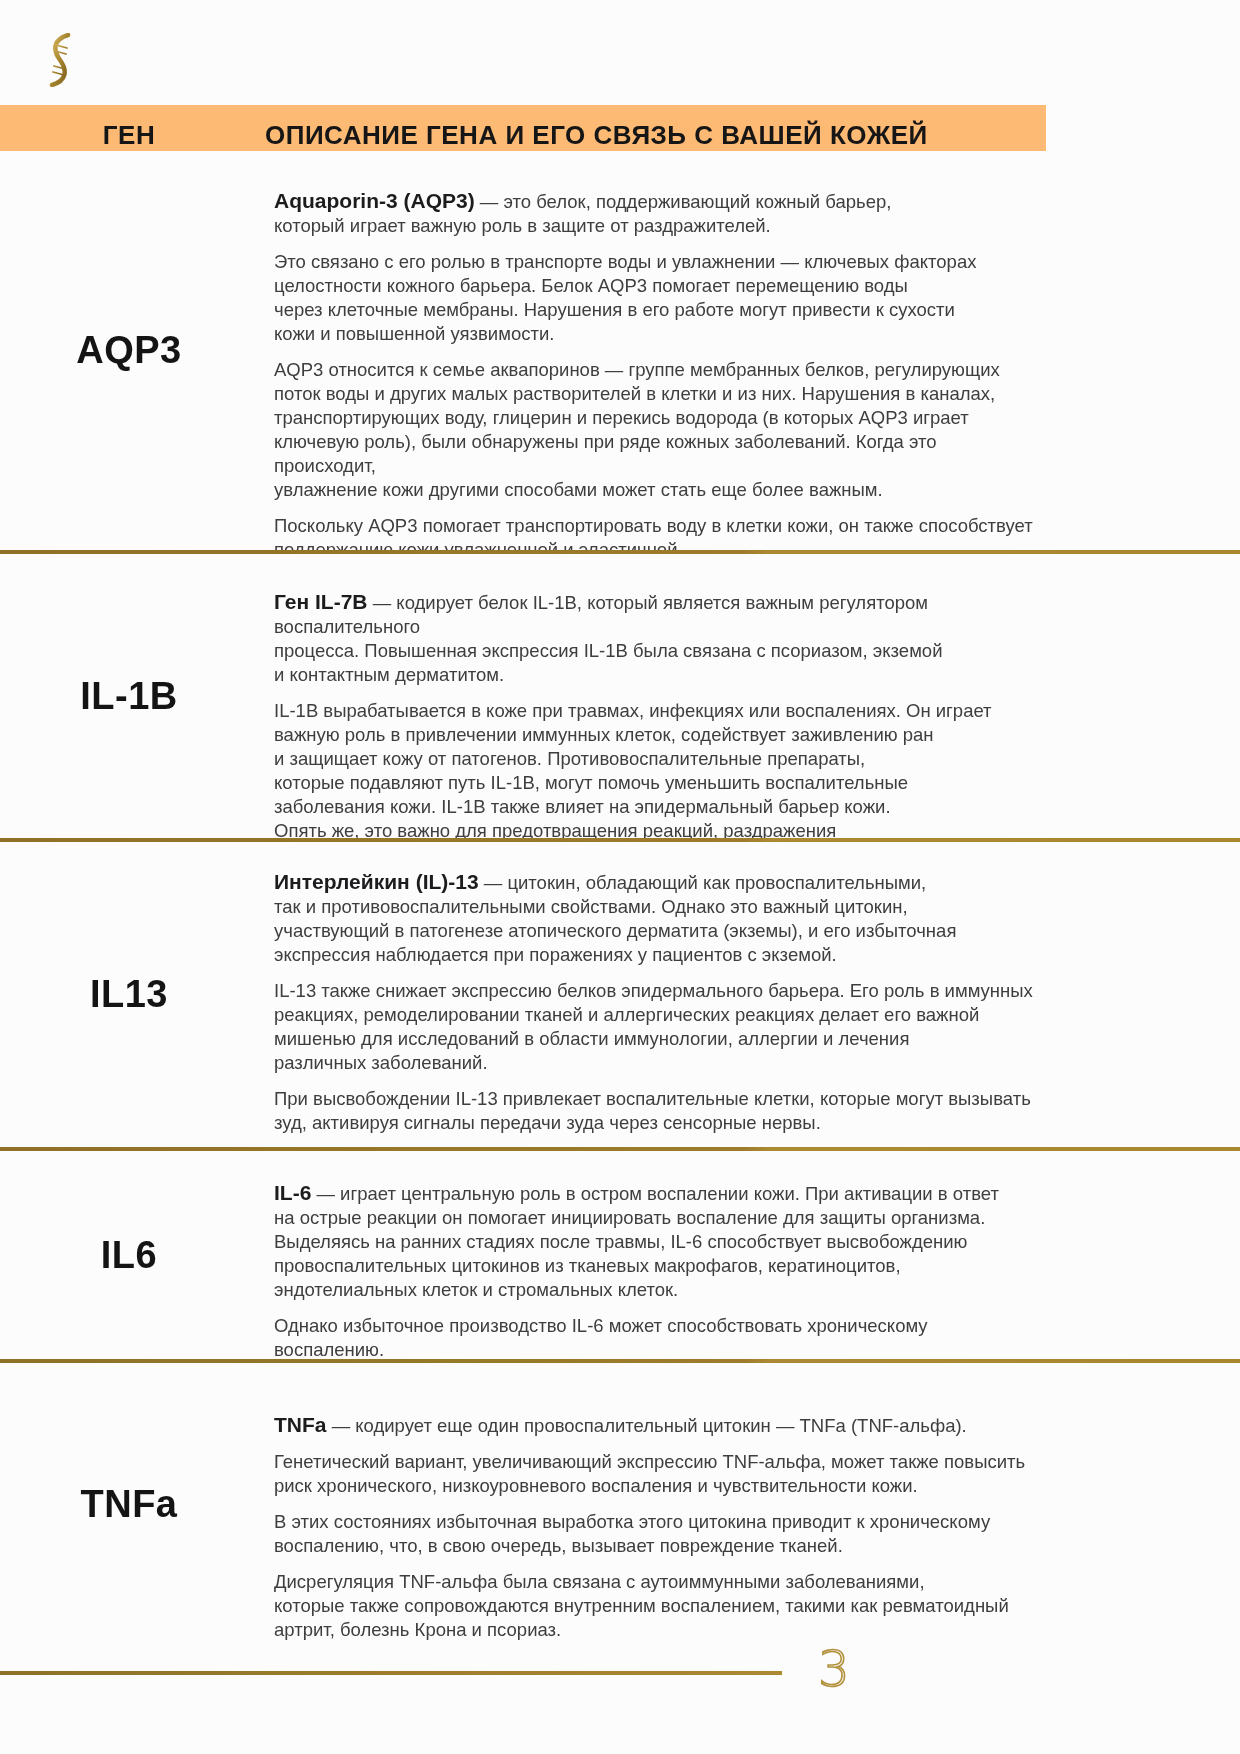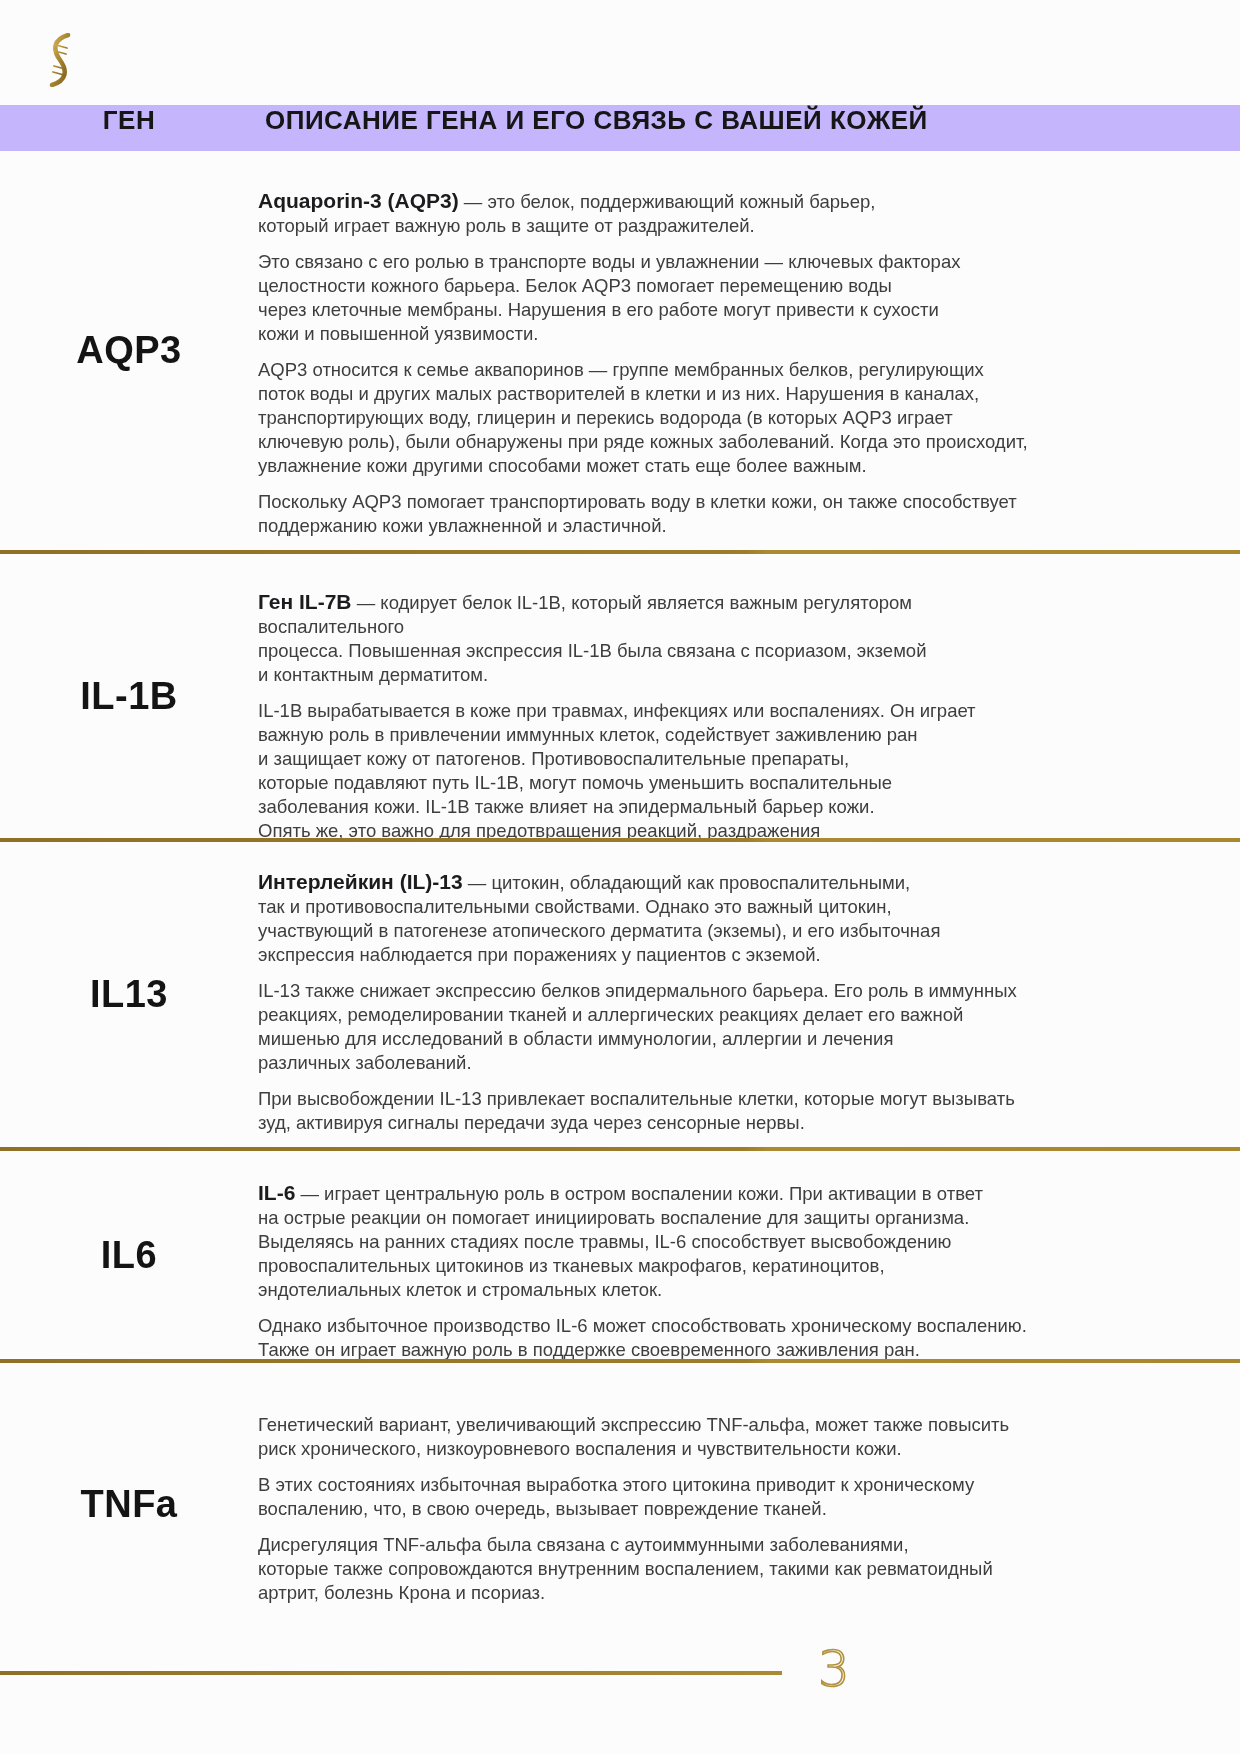--- a/index.html
+++ b/index.html
@@ -8,41 +8,41 @@
     position:relative;
     width:1240px; height:1754px;
     background:#fcfcfc;
     font-family:"Liberation Sans", sans-serif;
     overflow:hidden;
   }
   .logo {
     position:absolute; left:46px; top:33px; width:28px; height:54px;
   }
   .header-bar {
-    position:absolute; left:0; top:105px; width:1240px; height:46px;
-    background:#c4b5fd;
-    display:flex; align-items:flex-start;
+    position:absolute; left:0; top:105px; width:1046px; height:46px;
+    background:#fdba74;
+    display:flex; align-items:flex-end;
   }
   .header-gene {
     width:258px; text-align:center;
     font-size:26px; font-weight:700; letter-spacing:0.5px; color:#161616;
   }
   .header-desc {
     font-size:26px; font-weight:700; letter-spacing:0.5px; color:#161616;
     padding-left:7px;
   }
   .content { position:absolute; left:0; top:151px; width:1240px; }
   .gene-section { display:flex; width:1240px; overflow:hidden; }
   .gene-col {
     width:258px; flex:0 0 258px;
     display:flex; align-items:center; justify-content:center;
     font-size:38px; font-weight:700; letter-spacing:0.5px; color:#141414;
   }
   .desc-col { flex:1; max-width:790px; padding-right:10px; }
-  .desc-col p { margin:0 0 12px 0; }
+  .desc-col p { margin:0 0 12px 16px; }
   .desc-col p:last-child { margin-bottom:0; }
   .lead { font-size:21px; font-weight:700; color:#1c1c1e; }
   .ptext {
     font-size:18.5px; line-height:24px; color:#3e3e3e;
     white-space:pre-line;
   }
   .divider {
     width:1240px; height:4px;
     background:linear-gradient(90deg, #8f7026 0%, #9d7d2b 60%, #ab8a33 62%, #a8872f 100%);
   }
@@ -151,20 +151,21 @@
 эндотелиальных клеток и стромальных клеток.</span></p>
         <p><span class="ptext">Однако избыточное производство IL-6 может способствовать хроническому воспалению.
 Также он играет важную роль в поддержке своевременного заживления ран.</span></p>
       </div>
     </div>
     <div class="divider"></div>
 
     <div class="gene-section s5">
       <div class="gene-col">TNFa</div>
       <div class="desc-col">
+        <p><span class="lead">TNFa</span><span class="ptext"> — кодирует еще один провоспалительный цитокин — TNFa (TNF-альфа).</span></p>
         <p><span class="ptext">Генетический вариант, увеличивающий экспрессию TNF-альфа, может также повысить
 риск хронического, низкоуровневого воспаления и чувствительности кожи.</span></p>
         <p><span class="ptext">В этих состояниях избыточная выработка этого цитокина приводит к хроническому
 воспалению, что, в свою очередь, вызывает повреждение тканей.</span></p>
         <p><span class="ptext">Дисрегуляция TNF-альфа была связана с аутоиммунными заболеваниями,
 которые также сопровождаются внутренним воспалением, такими как ревматоидный
 артрит, болезнь Крона и псориаз.</span></p>
       </div>
     </div>
 

